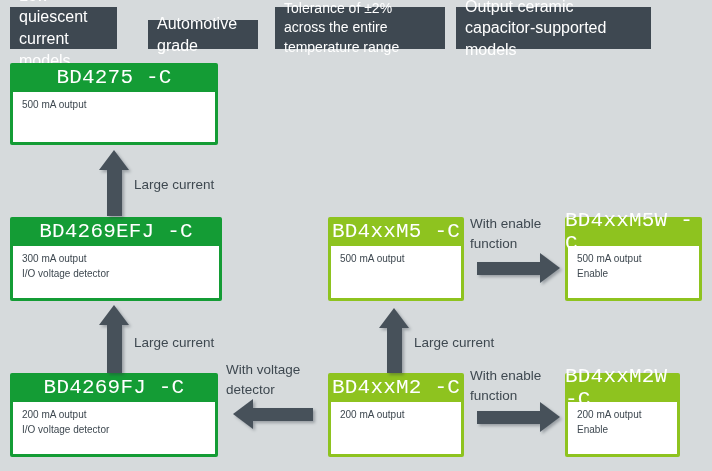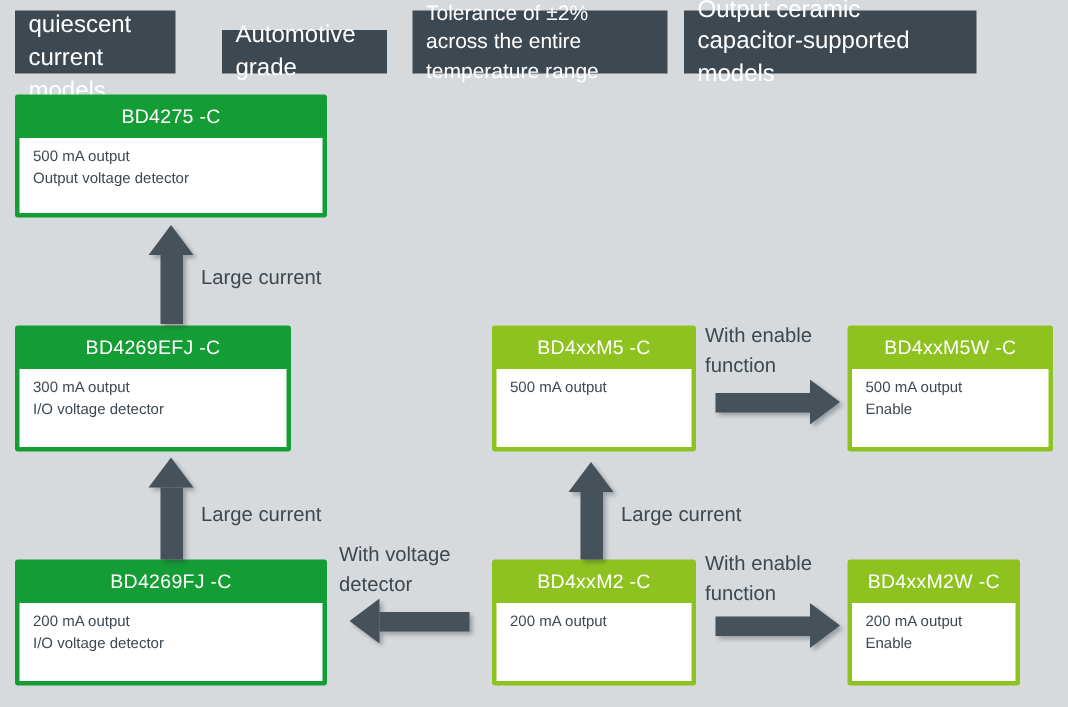--- a/index.html
+++ b/index.html
@@ -39,22 +39,23 @@
     position:absolute;
     background:var(--dark-green);
     border-radius:2px;
     display:flex;flex-direction:column;
   }
   .pbox.lime{background:var(--lime-green);justify-content:center;}
   .pbox-head{
     height:29px;flex:0 0 29px;
     display:flex;align-items:center;justify-content:center;
     color:var(--header-text);
-    font-size:13px;font-weight:500;
+    font-size:21px;font-weight:500;
     letter-spacing:.2px;
+    font-family:Liberation Mono, monospace;
   }
   .pbox-body{
     flex:1;
     background:var(--box-body-bg);
     margin:0 3px 3px 3px;
     padding:5px 9px;
     color:var(--body-text);
     font-size:10px;line-height:1.5;
   }
 
@@ -115,25 +116,24 @@
     <span>Tolerance of ±2% across the entire temperature range</span>
   </div>
   <div class="badge" style="left:456px;top:7px;width:195px;height:42px">
     <span>Output ceramic capacitor-supported models</span>
   </div>
 
   <div class="pbox" style="left:10px;top:63px;width:208px;height:82px">
     <div class="pbox-head">BD4275 -C</div>
     <div class="pbox-body">
       <div>500 mA output</div>
-      <div>Output voltage detector</div>
-    </div>
-  </div>
-
-  <div class="pbox" style="left:10px;top:217px;width:184px;height:84px">
+    </div>
+  </div>
+
+  <div class="pbox" style="left:10px;top:217px;width:212px;height:84px">
     <div class="pbox-head">BD4269EFJ -C</div>
     <div class="pbox-body">
       <div>300 mA output</div>
       <div>I/O voltage detector</div>
     </div>
   </div>
 
   <div class="pbox" style="left:10px;top:373px;width:208px;height:84px">
     <div class="pbox-head">BD4269FJ -C</div>
     <div class="pbox-body">

